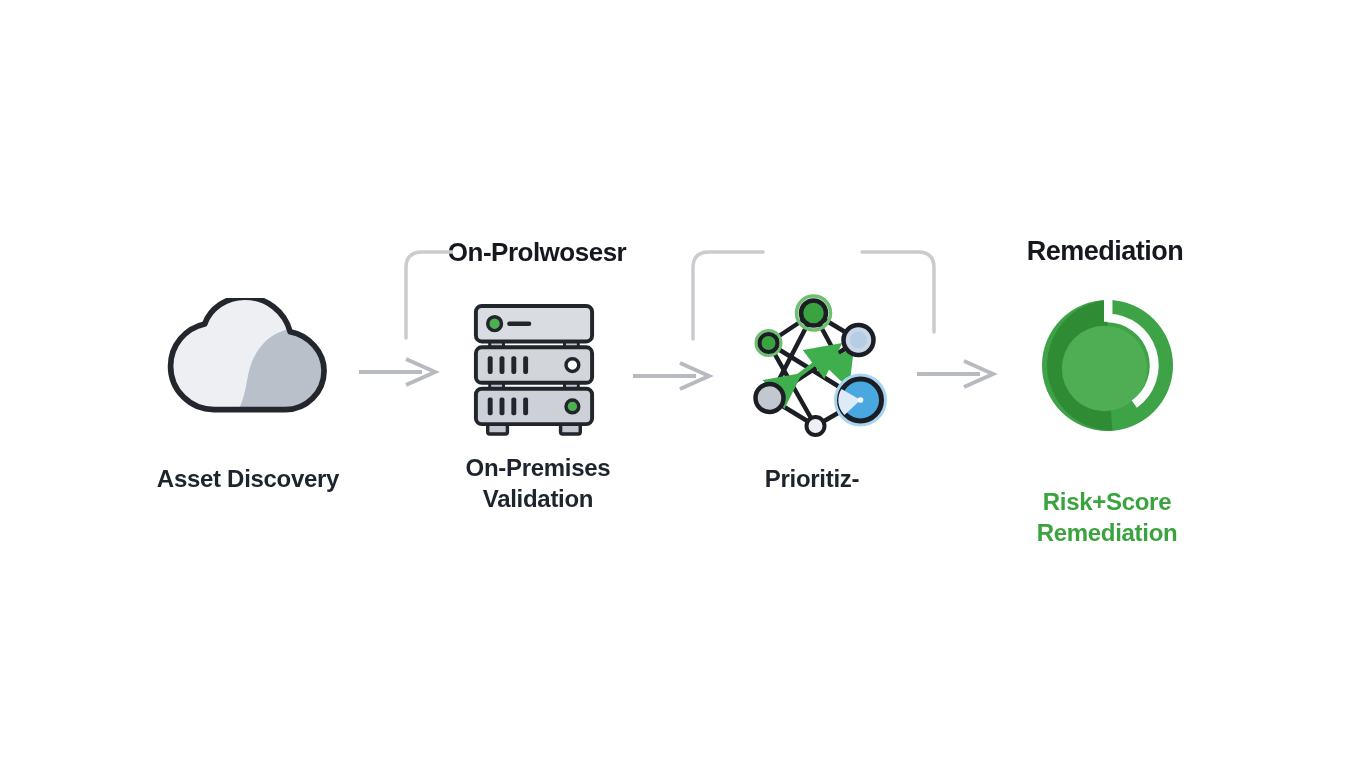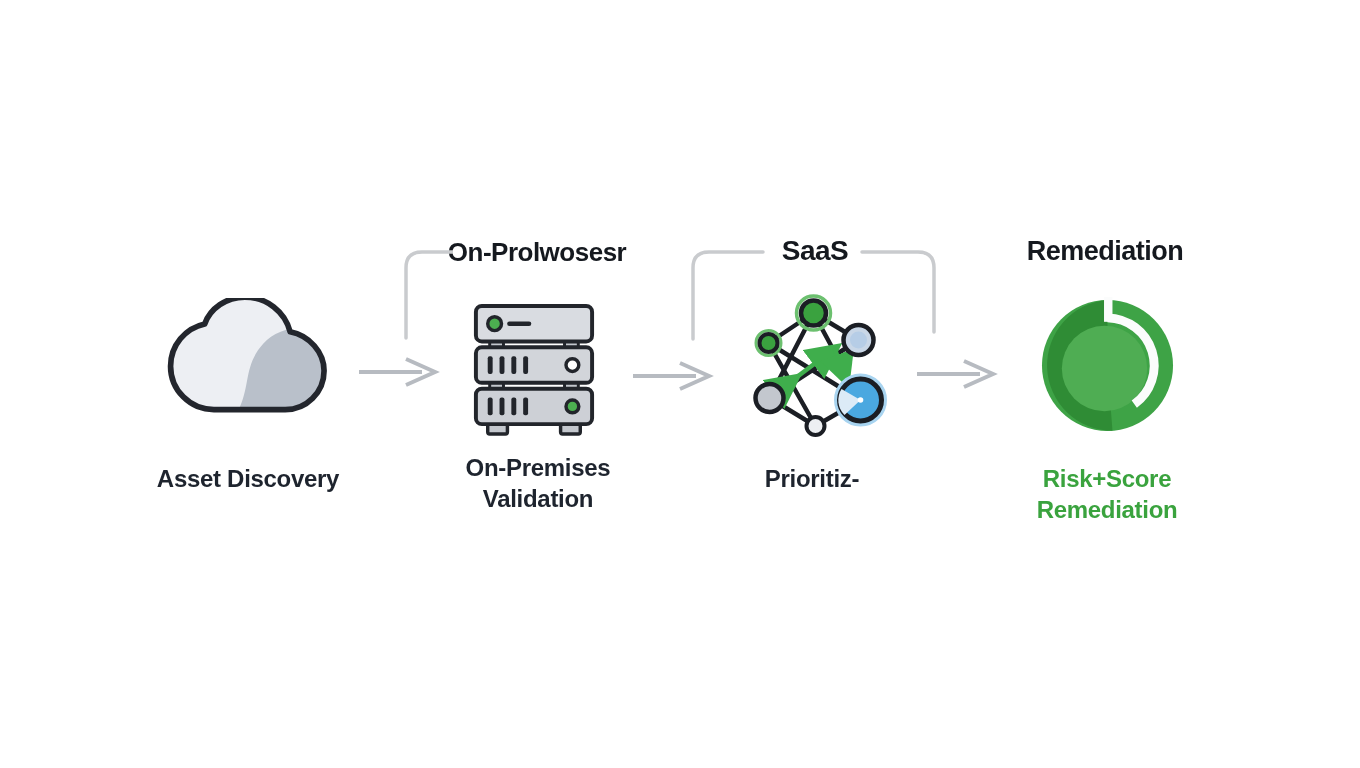--- a/index.html
+++ b/index.html
@@ -22,31 +22,30 @@
   }
   .stage-label{
     position:absolute;
     text-align:center;
     font-weight:700;
     font-size:24px;
     line-height:31px;
     color:#1e242e;
     letter-spacing:-0.3px;
   }
-  .stage-label.green{ color:#3aa33e; }
+  .stage-label.green{ color:#3aa33e;margin-top:23px; }
   .abs{ position:absolute; }
 </style>
 </head>
 <body>
 
 <div class="canvas">
 
   <div class="stage-title" style="left:407px;top:237px;width:260px;font-size:26px;">On-Prolwosesr</div>
 
-  <div class="stage-title" style="left:715px;top:235px;width:200px;font-size:28px;">SaaS</div>
 
   <div class="stage-title" style="left:1005px;top:236px;width:200px;font-size:27px;">Remediation</div>
 
   <svg class="abs" style="left:398px;top:248px;" width="55" height="95" viewBox="0 0 55 95">
     <path d="M55 4 H24 Q8 4 8 20 V90" fill="none" stroke="#c9cbce" stroke-width="3.5" stroke-linecap="round"></path>
   </svg>
 
   <svg class="abs" style="left:683px;top:248px;" width="82" height="95" viewBox="0 0 82 95">
     <path d="M80 4 H26 Q10 4 10 20 V91" fill="none" stroke="#c9cbce" stroke-width="3.5" stroke-linecap="round"></path>
   </svg>

